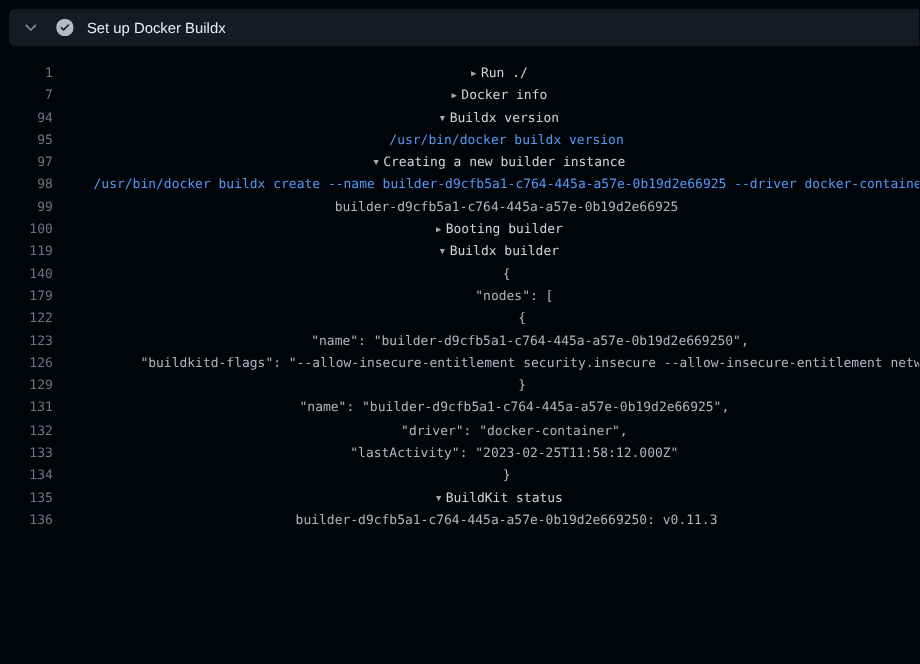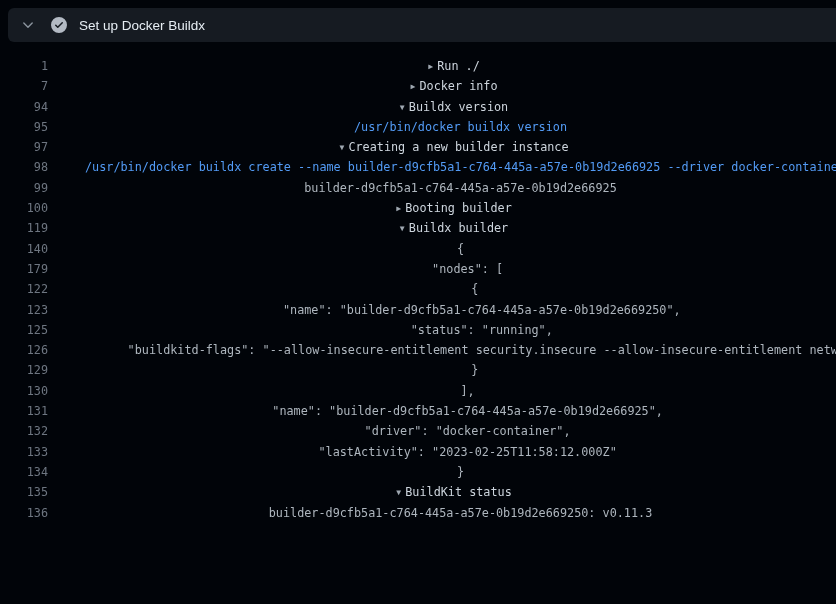--- a/index.html
+++ b/index.html
@@ -131,24 +131,22 @@
       <div class="log-row"><span class="ln">95</span><span class="body cmd">/usr/bin/docker buildx version</span></div>
       <div class="log-row"><span class="ln">97</span><span class="body group"><span class="arrow">▼</span><span>Creating a new builder instance</span></span></div>
       <div class="log-row"><span class="ln">98</span><span class="body cmd">/usr/bin/docker buildx create --name builder-d9cfb5a1-c764-445a-a57e-0b19d2e66925 --driver docker-container</span></div>
       <div class="log-row"><span class="ln">99</span><span class="body out">builder-d9cfb5a1-c764-445a-a57e-0b19d2e66925</span></div>
       <div class="log-row"><span class="ln">100</span><span class="body group"><span class="arrow">▶</span><span>Booting builder</span></span></div>
       <div class="log-row"><span class="ln">119</span><span class="body group"><span class="arrow">▼</span><span>Buildx builder</span></span></div>
       <div class="log-row"><span class="ln">140</span><span class="body out">{</span></div>
       <div class="log-row"><span class="ln">179</span><span class="body out">  "nodes": [</span></div>
       <div class="log-row"><span class="ln">122</span><span class="body out">    {</span></div>
       <div class="log-row"><span class="ln">123</span><span class="body out">      "name": "builder-d9cfb5a1-c764-445a-a57e-0b19d2e669250",</span></div>
-      <div class="log-row"><span class="ln">125</span><span class="body out">      "status": "running",</span></div>
       <div class="log-row"><span class="ln">126</span><span class="body out">      "buildkitd-flags": "--allow-insecure-entitlement security.insecure --allow-insecure-entitlement network.host",</span></div>
       <div class="log-row"><span class="ln">129</span><span class="body out">    }</span></div>
-      <div class="log-row"><span class="ln">130</span><span class="body out">  ],</span></div>
       <div class="log-row"><span class="ln">131</span><span class="body out">  "name": "builder-d9cfb5a1-c764-445a-a57e-0b19d2e66925",</span></div>
       <div class="log-row"><span class="ln">132</span><span class="body out">  "driver": "docker-container",</span></div>
       <div class="log-row"><span class="ln">133</span><span class="body out">  "lastActivity": "2023-02-25T11:58:12.000Z"</span></div>
       <div class="log-row"><span class="ln">134</span><span class="body out">}</span></div>
       <div class="log-row"><span class="ln">135</span><span class="body group"><span class="arrow">▼</span><span>BuildKit status</span></span></div>
       <div class="log-row"><span class="ln">136</span><span class="body out">builder-d9cfb5a1-c764-445a-a57e-0b19d2e669250: v0.11.3</span></div>
     </div>
 
 </div>
 

